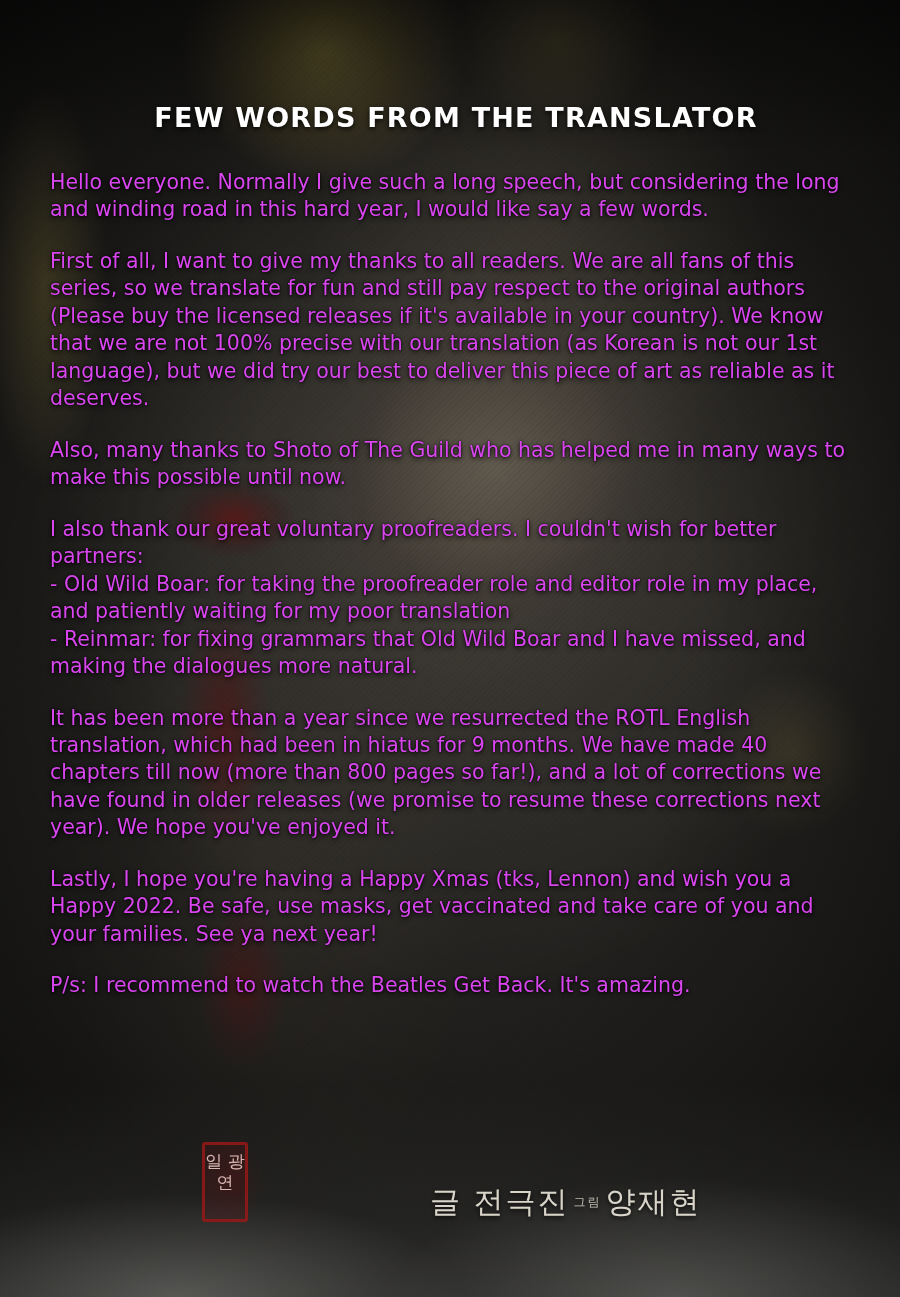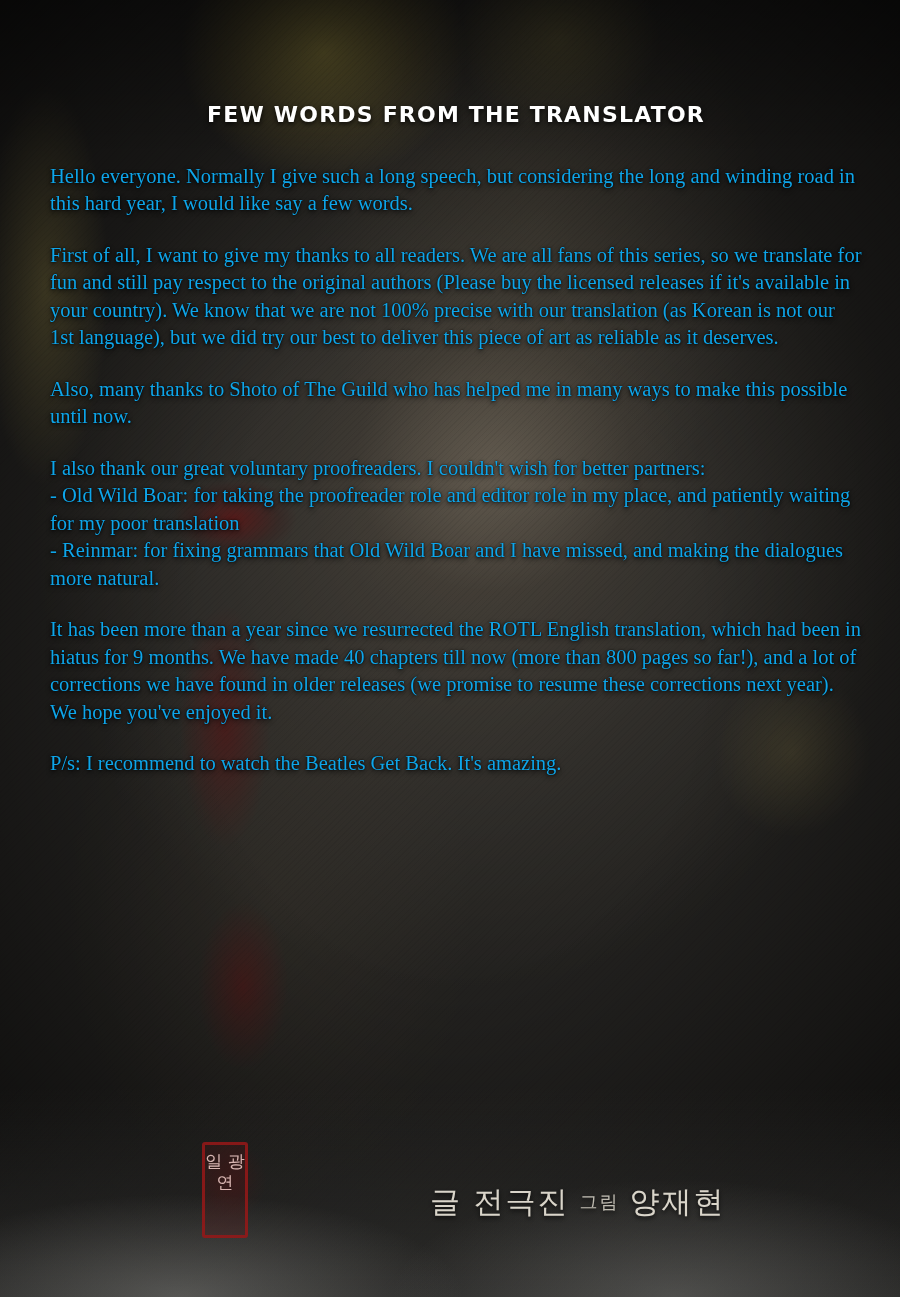--- a/index.html
+++ b/index.html
@@ -79,68 +79,67 @@
     width: 430px;
     height: 60px;
     color: #e9e4d8;
     font-family: "DejaVu Sans", sans-serif;
     font-size: 30px;
     letter-spacing: 2px;
     text-shadow: 0 2px 4px rgba(0,0,0,0.8);
     opacity: 0.92;
     display: flex;
     align-items: center;
-    gap: 10px;
+    gap: 4px;
     white-space: nowrap;
   }
   .signature .small {
-    font-size: 18px;
+    font-size: 12px;
     opacity: 0.85;
   }
   .seal {
     position: absolute;
     left: 202px;
     top: 1142px;
     width: 46px;
-    height: 96px;
+    height: 80px;
     border: 3px solid rgba(150,25,25,0.85);
     border-radius: 3px;
     color: rgba(235,200,195,0.9);
     font-size: 17px;
     line-height: 1.25;
     text-align: center;
     padding-top: 6px;
     box-sizing: border-box;
     background: rgba(110,18,18,0.18);
   }
 
   
   .content {
     position: absolute;
     left: 50px;
     top: 102px;
     width: 812px;
   }
   .doc-title {
     color: #ffffff;
-    font-size: 22px;
+    font-size: 27px;
     font-weight: bold;
     letter-spacing: 1.2px;
     text-align: center;
     margin: 0 0 36px 0;
     text-shadow: 0 2px 5px rgba(0,0,0,0.85);
   }
   .para {
-    color: #0ea5e9;
+    color: #d946ef;
     font-size: 20.5px;
     line-height: 1.34;
     margin: 0 0 24px 0;
     text-shadow: 0 2px 5px rgba(0,0,0,0.9), 0 0 2px rgba(0,0,0,0.9);
     white-space: pre-line;
-    font-family: Liberation Serif, serif;
   }
   .para:last-child { margin-bottom: 12px; }
 </style>
 </head>
 <body>
 
 <div id="page">
 
   <div class="art-layer art-base"></div>
   <div class="art-layer art-figure"></div>
@@ -162,16 +161,17 @@
 
   <div class="content">
     <h1 class="doc-title">FEW WORDS FROM THE TRANSLATOR</h1>
     <p class="para">Hello everyone. Normally I give such a long speech, but considering the long and winding road in this hard year, I would like say a few words.</p>
     <p class="para">First of all, I want to give my thanks to all readers. We are all fans of this series, so we translate for fun and still pay respect to the original authors (Please buy the licensed releases if it's available in your country). We know that we are not 100% precise with our translation (as Korean is not our 1st language), but we did try our best to deliver this piece of art as reliable as it deserves.</p>
     <p class="para">Also, many thanks to Shoto of The Guild who has helped me in many ways to make this possible until now.</p>
     <p class="para">I also thank our great voluntary proofreaders. I couldn't wish for better partners:
 - Old Wild Boar: for taking the proofreader role and editor role in my place, and patiently waiting for my poor translation
 - Reinmar: for fixing grammars that Old Wild Boar and I have missed, and making the dialogues more natural.</p>
     <p class="para">It has been more than a year since we resurrected the ROTL English translation, which had been in hiatus for 9 months. We have made 40 chapters till now (more than 800 pages so far!), and a lot of corrections we have found in older releases (we promise to resume these corrections next year). We hope you've enjoyed it.</p>
+    <p class="para">Lastly, I hope you're having a Happy Xmas (tks, Lennon) and wish you a Happy 2022. Be safe, use masks, get vaccinated and take care of you and your families. See ya next year!</p>
     <p class="para">P/s: I recommend to watch the Beatles Get Back. It's amazing.</p>
   </div>
 
 </div>
 
 </body></html>

